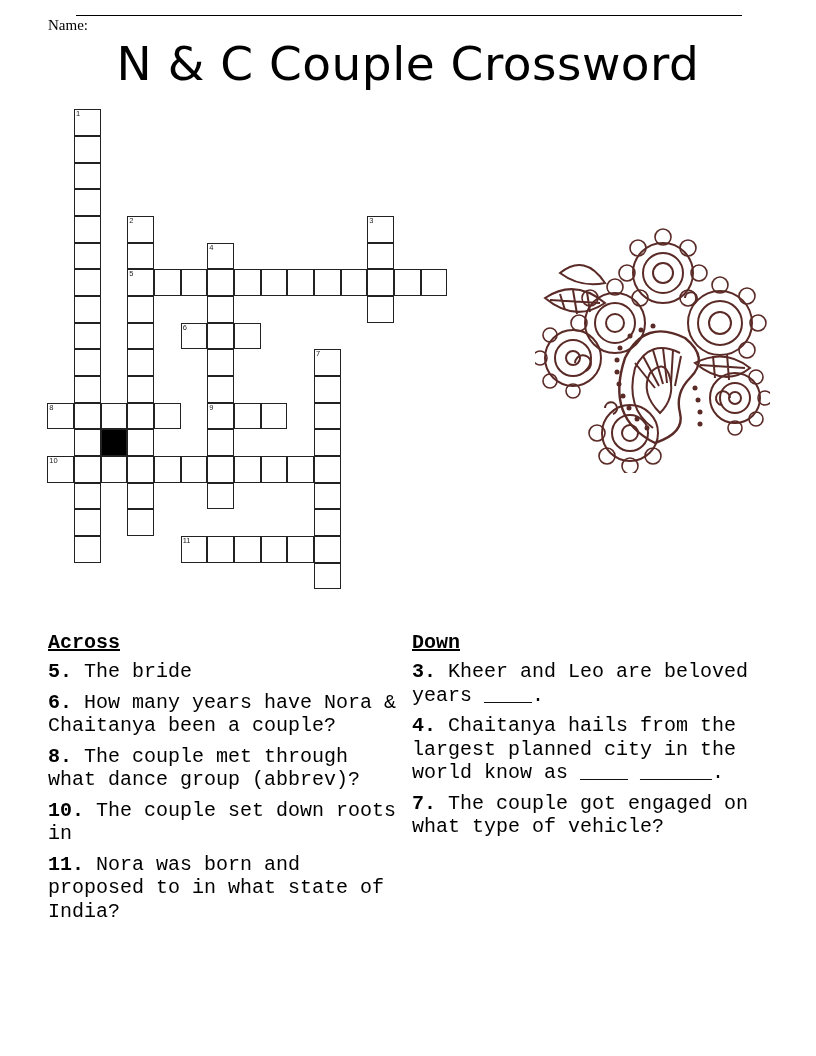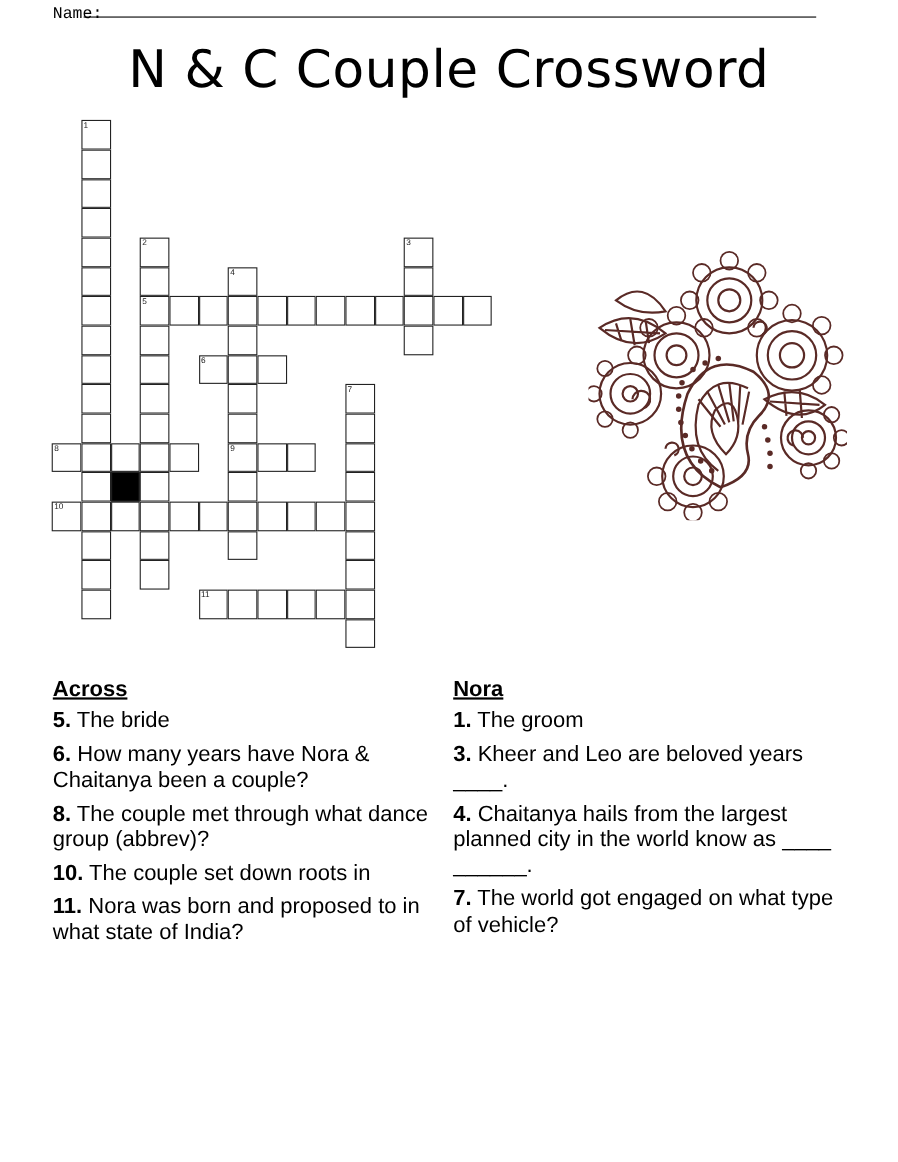--- a/index.html
+++ b/index.html
@@ -1,25 +1,25 @@
 <!DOCTYPE html>
 <html><head>
 <meta charset="utf-8">
 <style>
   html, body { margin: 0; padding: 0; background: #fff; }
   body { width: 816px; height: 1056px; position: relative; overflow: hidden; color: #000; }
-  .name-row { position: absolute; left: 48px; top: 4px; font-family: Liberation Mono, monospace; font-size: 15px; line-height: 18px; text-align: right; }
+  .name-row { position: absolute; left: 48px; top: 16px; font-family: Liberation Serif, serif; font-size: 15px; line-height: 18px; text-align: right; }
   .name-line { position: absolute; left: 76px; top: 15px; width: 666px; border-bottom: 1px solid #000; height: 0; }
   .title { position: absolute; left: 0; width: 816px; top: 34px; text-align: center; font-family: "DejaVu Sans", sans-serif; font-size: 47px; line-height: 60px; letter-spacing: 0.5px; }
   .grid { position: absolute; left: 48px; top: 110px; width: 400px; height: 480px; }
   .cell { position: absolute; width: 26.67px; height: 26.67px; box-sizing: border-box; border: 1.4px solid #222; background: #fff; margin-left: -0.7px; margin-top: -0.7px; }
   .cell.black { background: #000; }
   .cell .num { position: absolute; left: 1px; top: 0px; font-family: "Liberation Sans", sans-serif; font-size: 7.5px; line-height: 8px; color: #222; }
   .ornament { position: absolute; left: 535px; top: 228px; width: 235px; height: 245px; }
-  .clues { position: absolute; top: 614px; font-family: Liberation Sans, sans-serif; font-size: 20px; line-height: 23.5px; }
+  .clues { position: absolute; top: 630px; font-family: Liberation Mono, monospace; font-size: 20px; line-height: 23.5px; }
   .clues.across { left: 48px; width: 355px; }
   .clues.down { left: 412px; width: 360px; }
   .clues h3 { margin: 0 0 4px 0; font-size: 20px; font-weight: bold; text-decoration: underline; line-height: 26px; }
   .clue { margin: 0 0 7px 0; }
   .clue b { font-weight: bold; }
 </style>
 </head>
 <body>
 
 <div class="name-row">Name:</div>
@@ -246,20 +246,19 @@
   <div id="across-list">
       <div class="clue"><b>5.</b><span> The bride</span></div>
       <div class="clue"><b>6.</b><span> How many years have Nora &amp; Chaitanya been a couple?</span></div>
       <div class="clue"><b>8.</b><span> The couple met through what dance group (abbrev)?</span></div>
       <div class="clue"><b>10.</b><span> The couple set down roots in</span></div>
       <div class="clue"><b>11.</b><span> Nora was born and proposed to in what state of India?</span></div>
     </div>
 </div>
 
 <div class="clues down">
-  <h3>Nora</h3>
+  <h3>Down</h3>
   <div id="down-list">
-      <div class="clue"><b>1.</b><span> The groom</span></div>
       <div class="clue"><b>3.</b><span> Kheer and Leo are beloved years ____.</span></div>
       <div class="clue"><b>4.</b><span> Chaitanya hails from the largest planned city in the world know as ____ ______.</span></div>
-      <div class="clue"><b>7.</b><span> The world got engaged on what type of vehicle?</span></div>
+      <div class="clue"><b>7.</b><span> The couple got engaged on what type of vehicle?</span></div>
     </div>
 </div>
 
 </body></html>

